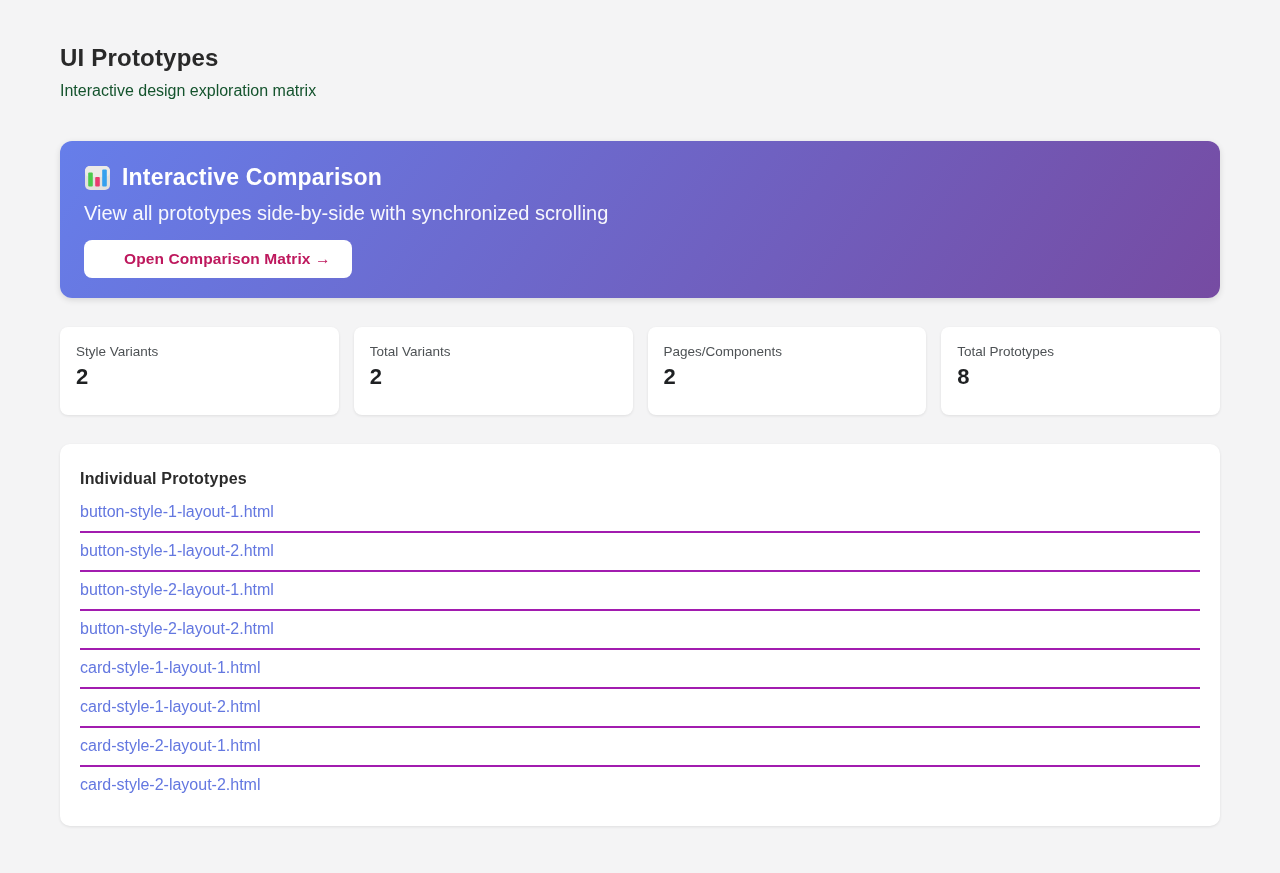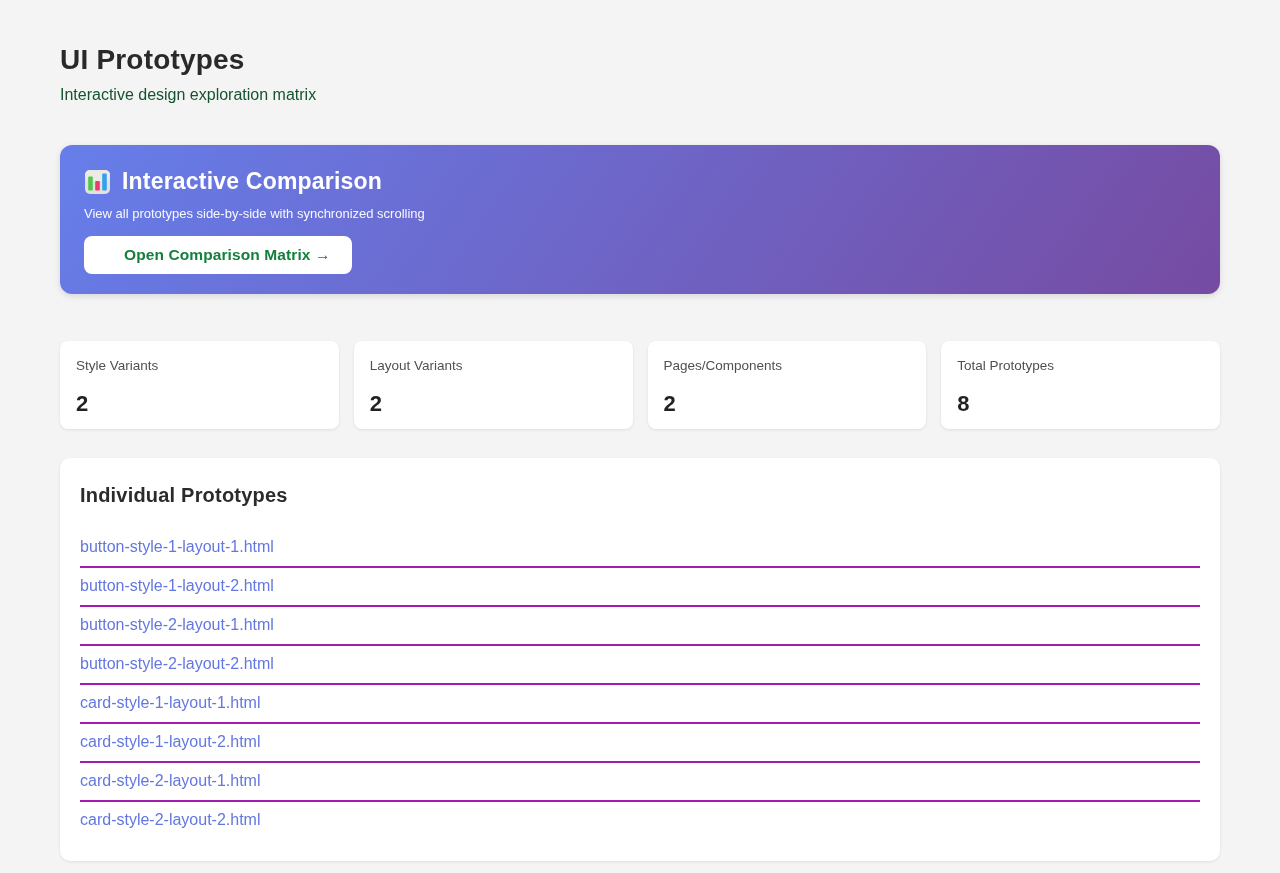--- a/index.html
+++ b/index.html
@@ -11,54 +11,54 @@
     color: #212529;
   }
   .container {
     width: 1160px;
     margin: 0 auto;
     padding-top: 44px;
     padding-bottom: 40px;
   }
   
   .page-title {
-    font-size: 28px;
+    font-size: 24px;
     font-weight: 700;
     color: #292929;
     letter-spacing: 0.2px;
     margin-bottom: 10px;
   }
   .page-subtitle {
     font-size: 16px;
     color: #14532d;
     margin-bottom: 41px;
   }
   
   .banner {
     border-radius: 12px;
     padding: 23px 24px 20px 24px;
     background: linear-gradient(125deg, #667eea 0%, #764ba2 100%);
     color: #ffffff;
     box-shadow: 0 2px 6px rgba(0,0,0,0.12);
-    margin-bottom: 47px;
+    margin-bottom: 29px;
   }
   .banner-title-row {
     display: flex;
     align-items: center;
     gap: 11px;
     margin-bottom: 11px;
   }
   .banner-title {
     font-size: 23px;
     font-weight: 700;
     letter-spacing: 0.2px;
   }
   .banner-icon { width: 27px; height: 26px; display: inline-block; flex: 0 0 auto; }
   .banner-desc {
-    font-size: 13px;
+    font-size: 20px;
     color: rgba(255,255,255,0.95);
     margin-bottom: 15px;
   }
   .banner-button {
     display: inline-block;
     background: #ffffff;
     color: #5a6fe0;
     border: none;
     border-radius: 8px;
     padding: 10px 21px;
@@ -78,39 +78,39 @@
     flex: 1 1 0;
     background: #ffffff;
     border-radius: 8px;
     box-shadow: 0 1px 3px rgba(0,0,0,0.09);
     padding: 17px 16px;
     height: 88px;
   }
   .stat-label {
     font-size: 13.5px;
     color: #4d5154;
-    margin-bottom: 18px;
+    margin-bottom: 5px;
   }
   .stat-value {
     font-size: 22px;
     font-weight: 700;
     color: #1f2123;
   }
   
   .list-card {
     background: #ffffff;
     border-radius: 10px;
     box-shadow: 0 1px 3px rgba(0,0,0,0.09);
     padding: 26px 20px 22px 20px;
   }
   .list-heading {
-    font-size: 20px;
+    font-size: 16px;
     font-weight: 700;
     color: #2b2b2b;
-    margin-bottom: 22px;
+    margin-bottom: 6px;
     letter-spacing: 0.2px;
   }
   .proto-list { list-style: none; }
   .proto-item {
     border-bottom: 2px solid #a21caf;
     padding: 9px 0 10px 0;
   }
   .proto-item:last-child { border-bottom: none; }
   .proto-link {
     font-size: 16px;
@@ -134,30 +134,30 @@
           <rect x="1" y="1" width="25" height="24" rx="5" fill="#e3e1de"></rect>
           <rect x="1" y="1" width="25" height="11" rx="5" fill="#eceae7"></rect>
           <rect x="4.2" y="7.5" width="4.6" height="14" rx="1" fill="#4cc94c"></rect>
           <rect x="11.2" y="12" width="4.6" height="9.5" rx="1" fill="#ea3b6e"></rect>
           <rect x="18.2" y="4.5" width="4.6" height="17" rx="1" fill="#35a0ee"></rect>
         </svg>
       </span>
       <span class="banner-title">Interactive Comparison</span>
     </div>
     <div class="banner-desc">View all prototypes side-by-side with synchronized scrolling</div>
-    <button class="banner-button" style="color: #15803d; padding-left: 40px;">Open Comparison Matrix →</button>
+    <button class="banner-button" style="color: #be185d; padding-left: 40px;">Open Comparison Matrix →</button>
   </div>
 
   <div class="stats-row">
       <div class="stat-card">
         <div class="stat-label">Style Variants</div>
         <div class="stat-value">2</div>
       </div>
       <div class="stat-card">
-        <div class="stat-label">Layout Variants</div>
+        <div class="stat-label">Total Variants</div>
         <div class="stat-value">2</div>
       </div>
       <div class="stat-card">
         <div class="stat-label">Pages/Components</div>
         <div class="stat-value">2</div>
       </div>
       <div class="stat-card">
         <div class="stat-label">Total Prototypes</div>
         <div class="stat-value">8</div>
       </div>

